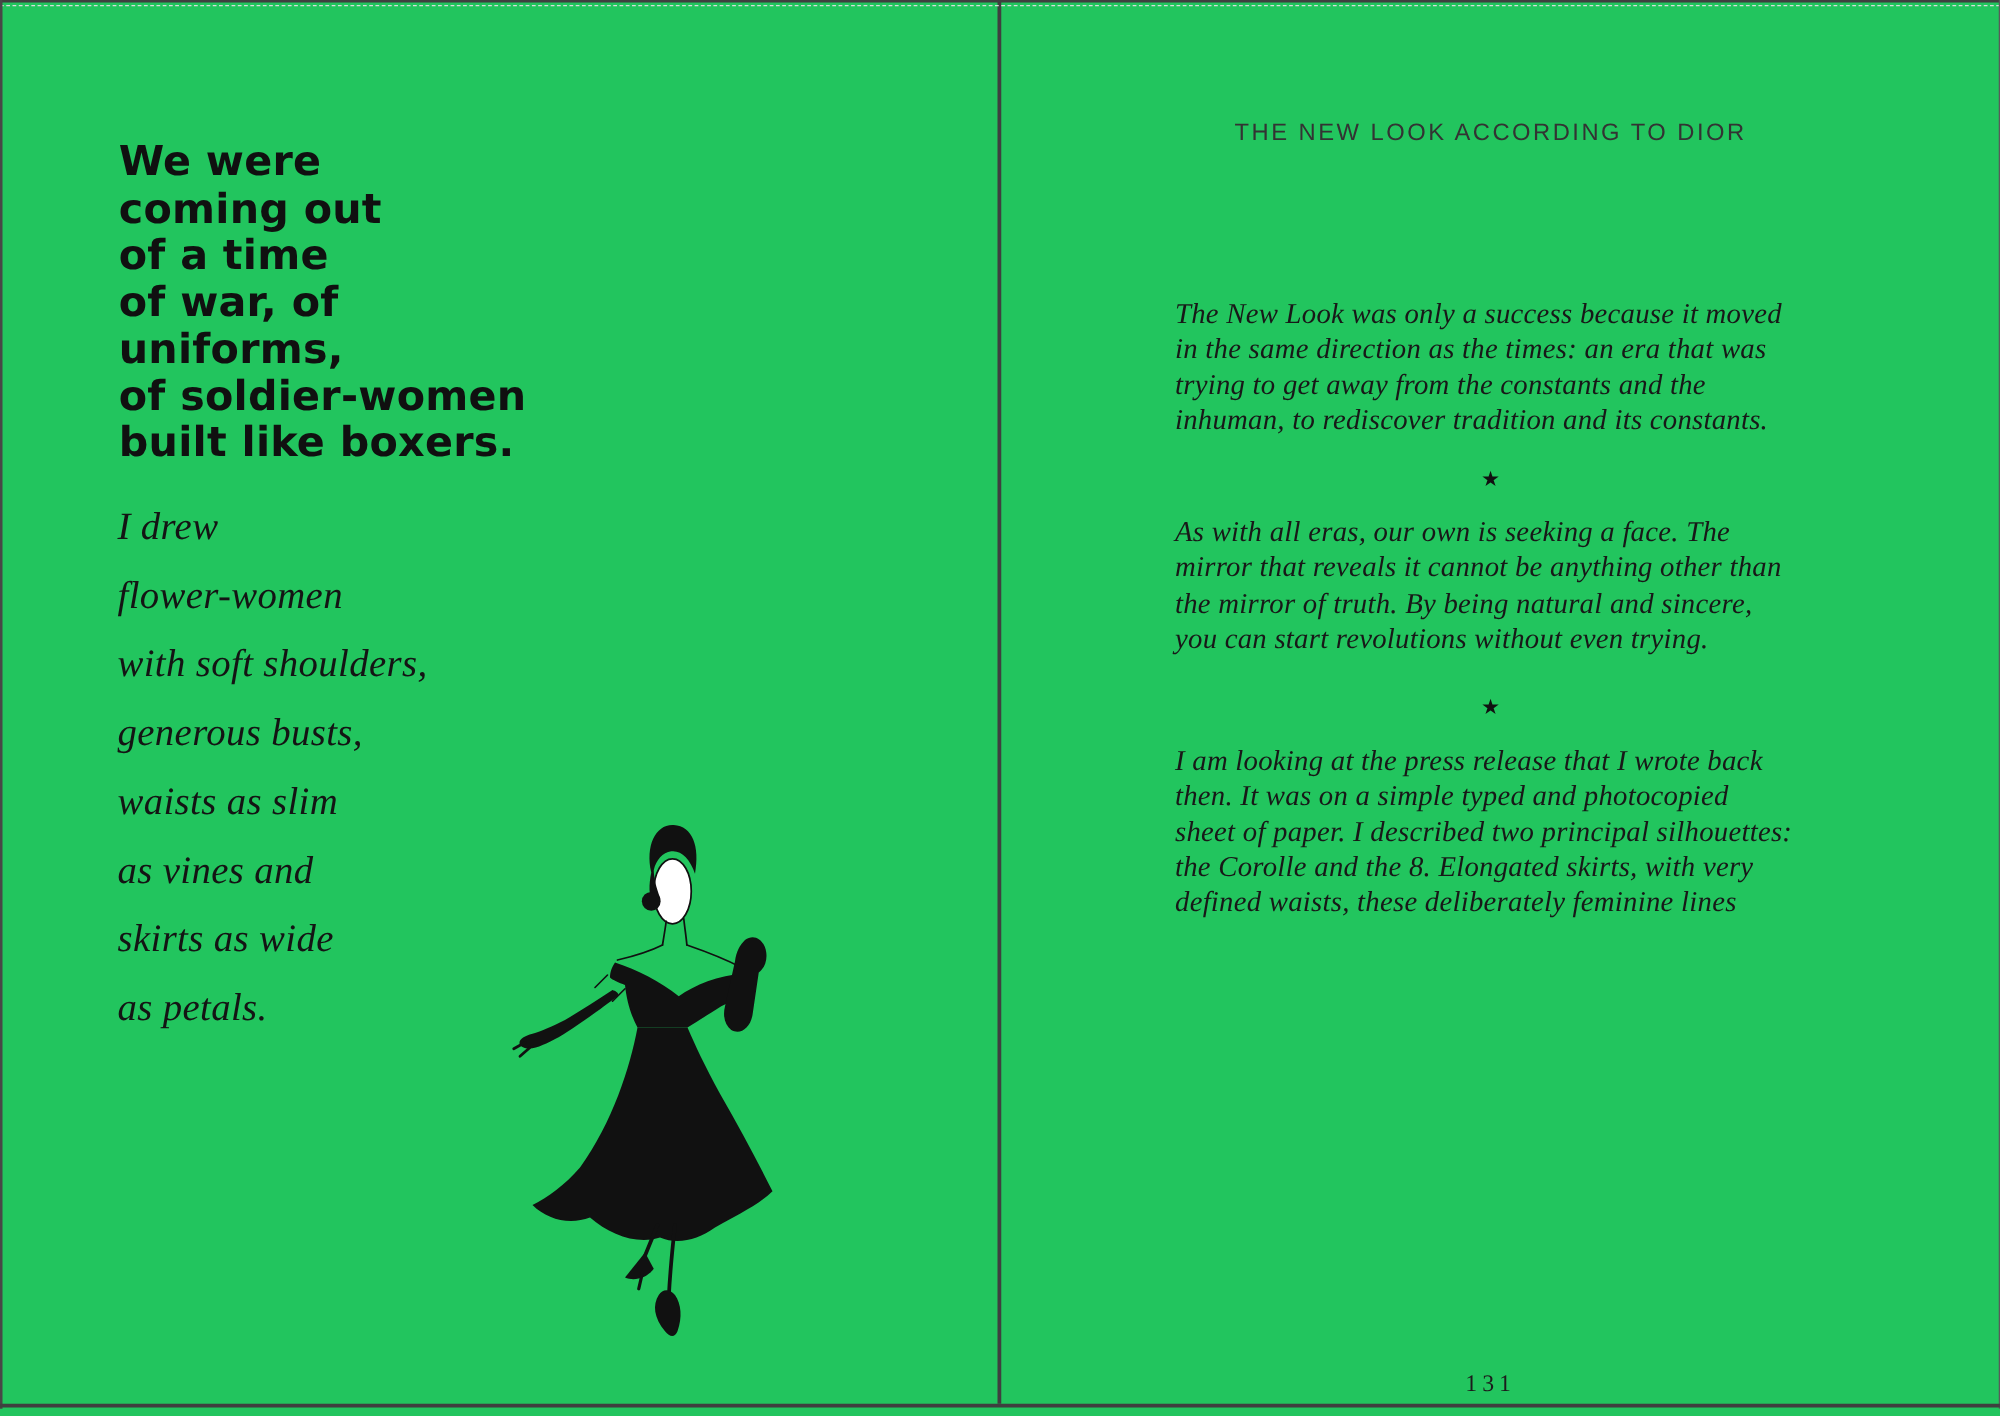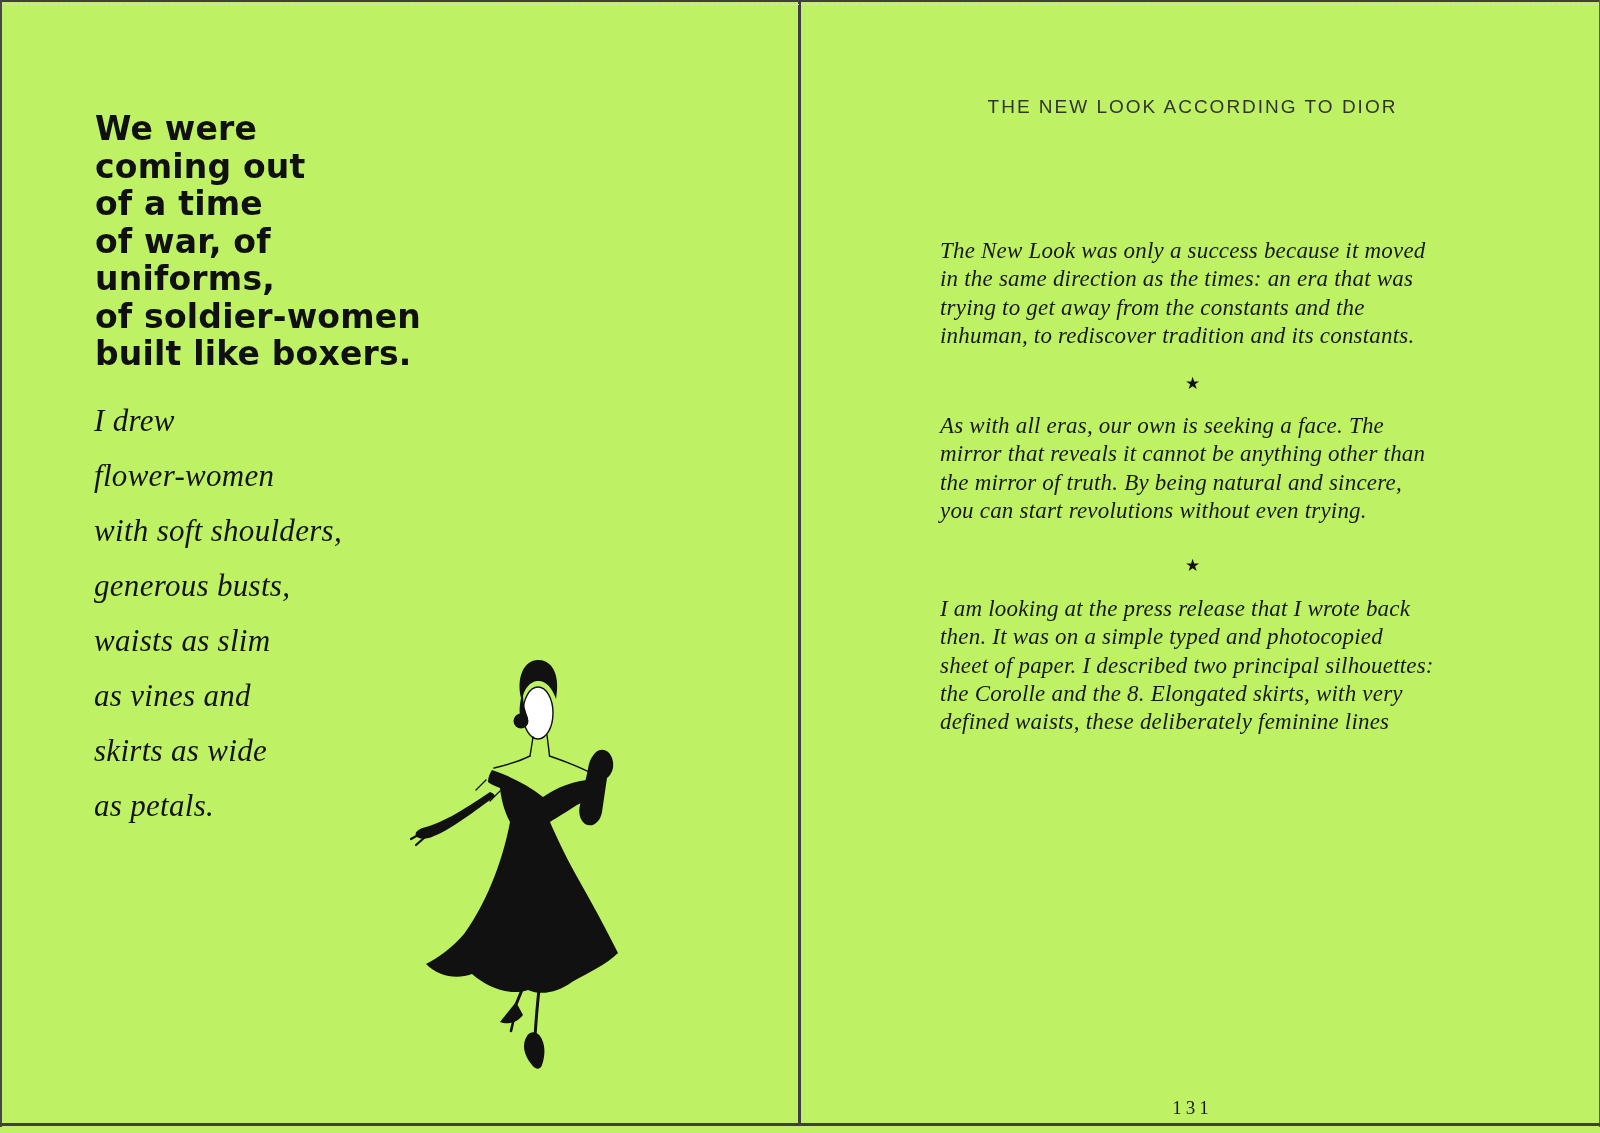--- a/index.html
+++ b/index.html
@@ -1,20 +1,20 @@
 <!DOCTYPE html>
 <html><head>
 <meta charset="utf-8">
 <style>
   html,body{margin:0;padding:0;background:#ffffff;}
   body{
     width:1600px;height:1133px;position:relative;overflow:hidden;
     font-family:"Liberation Serif",serif;color:#131313;
   }
-  .spread{position:absolute;inset:0;background:#bef264;}
+  .spread{position:absolute;inset:0;background:#22c55e;}
   .frame-top{position:absolute;left:0;top:0;width:1600px;height:2px;background:#3f3f3f;}
   .frame-top-dashed{position:absolute;left:0;top:4px;width:1600px;height:0;border-top:1px dashed #dcdcdc;}
   .frame-left{position:absolute;left:0;top:0;width:2px;height:1127px;background:#474747;}
   .frame-right{position:absolute;right:0;top:0;width:1px;height:1127px;background:#5a5a5a;}
   .frame-bottom{position:absolute;left:0;top:1123px;width:1600px;height:3px;background:#3f3f3f;}
   .gutter{position:absolute;left:798px;top:0;width:3px;height:1123px;background:#3f3f3f;}
 
   
   .heading{
     position:absolute;left:95px;top:110px;

